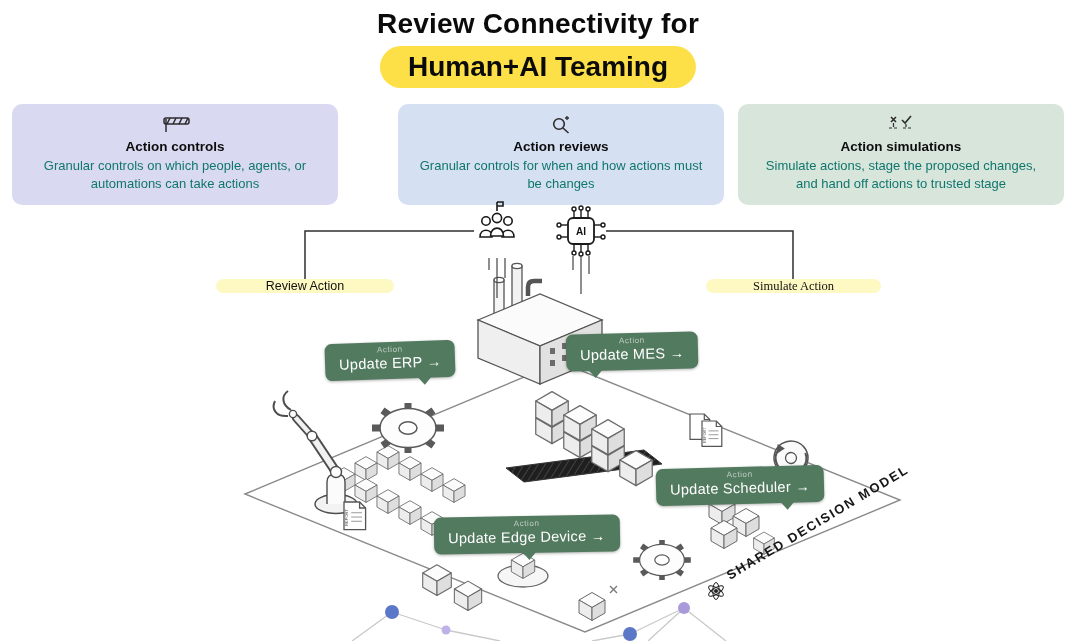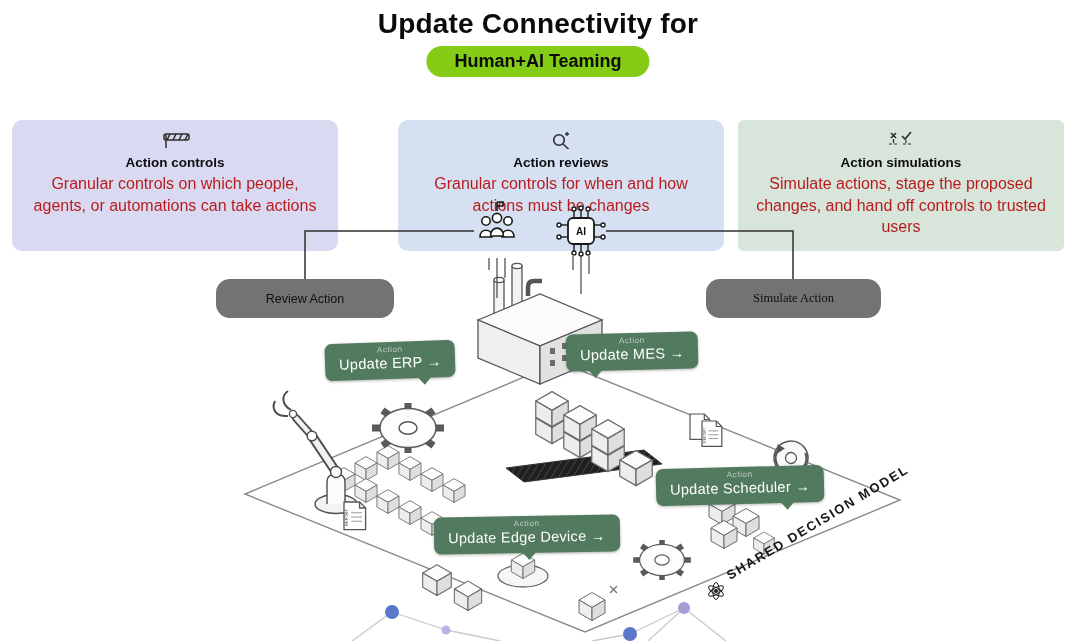--- a/index.html
+++ b/index.html
@@ -3,37 +3,37 @@
 <meta charset="utf-8">
 <style>
   html,body{margin:0;padding:0;background:#fff;}
   body{font-family:"Liberation Sans","DejaVu Sans",sans-serif;}
   .page{position:relative;width:1076px;height:641px;overflow:hidden;background:#fff;}
 
   
   .title-line1{position:absolute;top:8px;left:0;right:0;text-align:center;
     font-size:28px;font-weight:600;color:#0b0b0b;letter-spacing:.2px;}
   .title-pill{position:absolute;top:46px;left:50%;transform:translateX(-50%);
-    background:#84cc16;border-radius:26px;padding:5px 28px;font-size:18px;
+    background:#fde047;border-radius:26px;padding:5px 28px;font-size:28px;
     font-weight:600;color:#0b0b0b;white-space:nowrap;}
 
   
-  .cards{position:absolute;top:120px;left:12px;right:12px;display:flex;gap:14px;}
+  .cards{position:absolute;top:104px;left:12px;right:12px;display:flex;gap:14px;}
   .card{flex:1;border-radius:10px;padding:10px 18px 13px;text-align:center;}
   .card-1{background:#d9daf1;}
   .card-2{background:#d6e0f3;margin-left:46px;}
-  .card-3{background:#d8e5db;border-radius:6px;}
+  .card-3{background:#d8e5db;}
   .card-icon{height:20px;display:flex;align-items:center;justify-content:center;color:#2c2c2c;}
   .card h2{font-size:13.5px;margin:5px 0 3px;color:#0d0d0d;font-weight:700;}
-  .card p{font-size:16px;margin:0;color:#b91c1c;line-height:1.35;}
+  .card p{font-size:13px;margin:0;color:#0f766e;line-height:1.35;}
 
   
   .scene{position:absolute;left:0;top:0;width:1076px;height:641px;z-index:1;pointer-events:none;}
 
-  .pill{position:absolute;top:279px;height:39px;background:#737373;border-radius:14px;
+  .pill{position:absolute;top:279px;height:14px;background:#fef9c3;border-radius:14px;
     display:flex;align-items:center;justify-content:center;font-size:12.5px;color:#111;z-index:3;}
   .pill-review{left:216px;width:178px;}
   .pill-sim{left:706px;width:175px;font-family:Liberation Serif, serif;}
 
   .tag{position:absolute;background:#527a5f;border-radius:7px;color:#fff;
     padding:4px 14px 7px;text-align:center;z-index:3;box-shadow:0 1px 3px rgba(0,0,0,.3);}
   .tag::after{content:"";position:absolute;bottom:-7px;left:22px;width:0;height:0;
     border:7px solid transparent;border-top:8px solid #527a5f;border-bottom:none;}
   .tag-kicker{display:block;font-size:8px;color:rgba(255,255,255,.62);letter-spacing:.6px;line-height:1.1;}
   .tag-label{display:block;font-size:14.5px;letter-spacing:.3px;white-space:nowrap;line-height:1.2;}
@@ -43,21 +43,21 @@
   .tag-sched{left:656px;top:467px;transform:rotate(-1.5deg);}
   .tag-sched::after{left:auto;right:30px;}
   .tag-edge{left:434px;top:516px;transform:rotate(-1deg);}
   .tag-edge::after{left:88px;}
 </style>
 </head>
 <body>
 
 <div class="page">
 
-  <div class="title-line1">Update Connectivity for</div>
+  <div class="title-line1">Review Connectivity for</div>
   <div class="title-pill">
     <span>Human+AI Teaming</span>
   </div>
 
   <div class="cards">
     <div class="card card-1">
       <div class="card-icon">
         <svg width="34" height="18" viewBox="0 0 34 18" fill="none" stroke="#2c2c2c" stroke-width="1.5">
           <line x1="8" y1="4" x2="8" y2="17"></line>
           <rect x="6" y="3" width="25" height="6" rx="2"></rect>
@@ -85,21 +85,21 @@
       <div class="card-icon">
         <svg width="28" height="20" viewBox="0 0 28 20" fill="none" stroke="#2c2c2c" stroke-width="1.6">
           <path d="M4,3 l5,5 M9,3 l-5,5"></path>
           <path d="M15,6 l3,3 l6,-7"></path>
           <path d="M2,14 h9 M16,14 h10" stroke-dasharray="3 2" stroke-width="1.2"></path>
           <line x1="6.5" y1="9" x2="6.5" y2="13" stroke-width="1.2"></line>
           <line x1="19" y1="10" x2="19" y2="13" stroke-width="1.2"></line>
         </svg>
       </div>
       <h2>Action simulations</h2>
-      <p>Simulate actions, stage the proposed changes, and hand off controls to trusted users</p>
+      <p>Simulate actions, stage the proposed changes, and hand off actions to trusted stage</p>
     </div>
   </div>
 
   <svg class="scene" viewBox="0 0 1076 641">
     <defs>
       <g id="cube">
         <polygon points="0,-7.5 13,0 0,7.5 -13,0" fill="#fcfcfc" stroke="#6a6a6a" stroke-width="1" stroke-linejoin="round"></polygon>
         <polygon points="-13,0 0,7.5 0,20.5 -13,13" fill="#ededed" stroke="#6a6a6a" stroke-width="1" stroke-linejoin="round"></polygon>
         <polygon points="13,0 0,7.5 0,20.5 13,13" fill="#dedede" stroke="#6a6a6a" stroke-width="1" stroke-linejoin="round"></polygon>
       </g>

